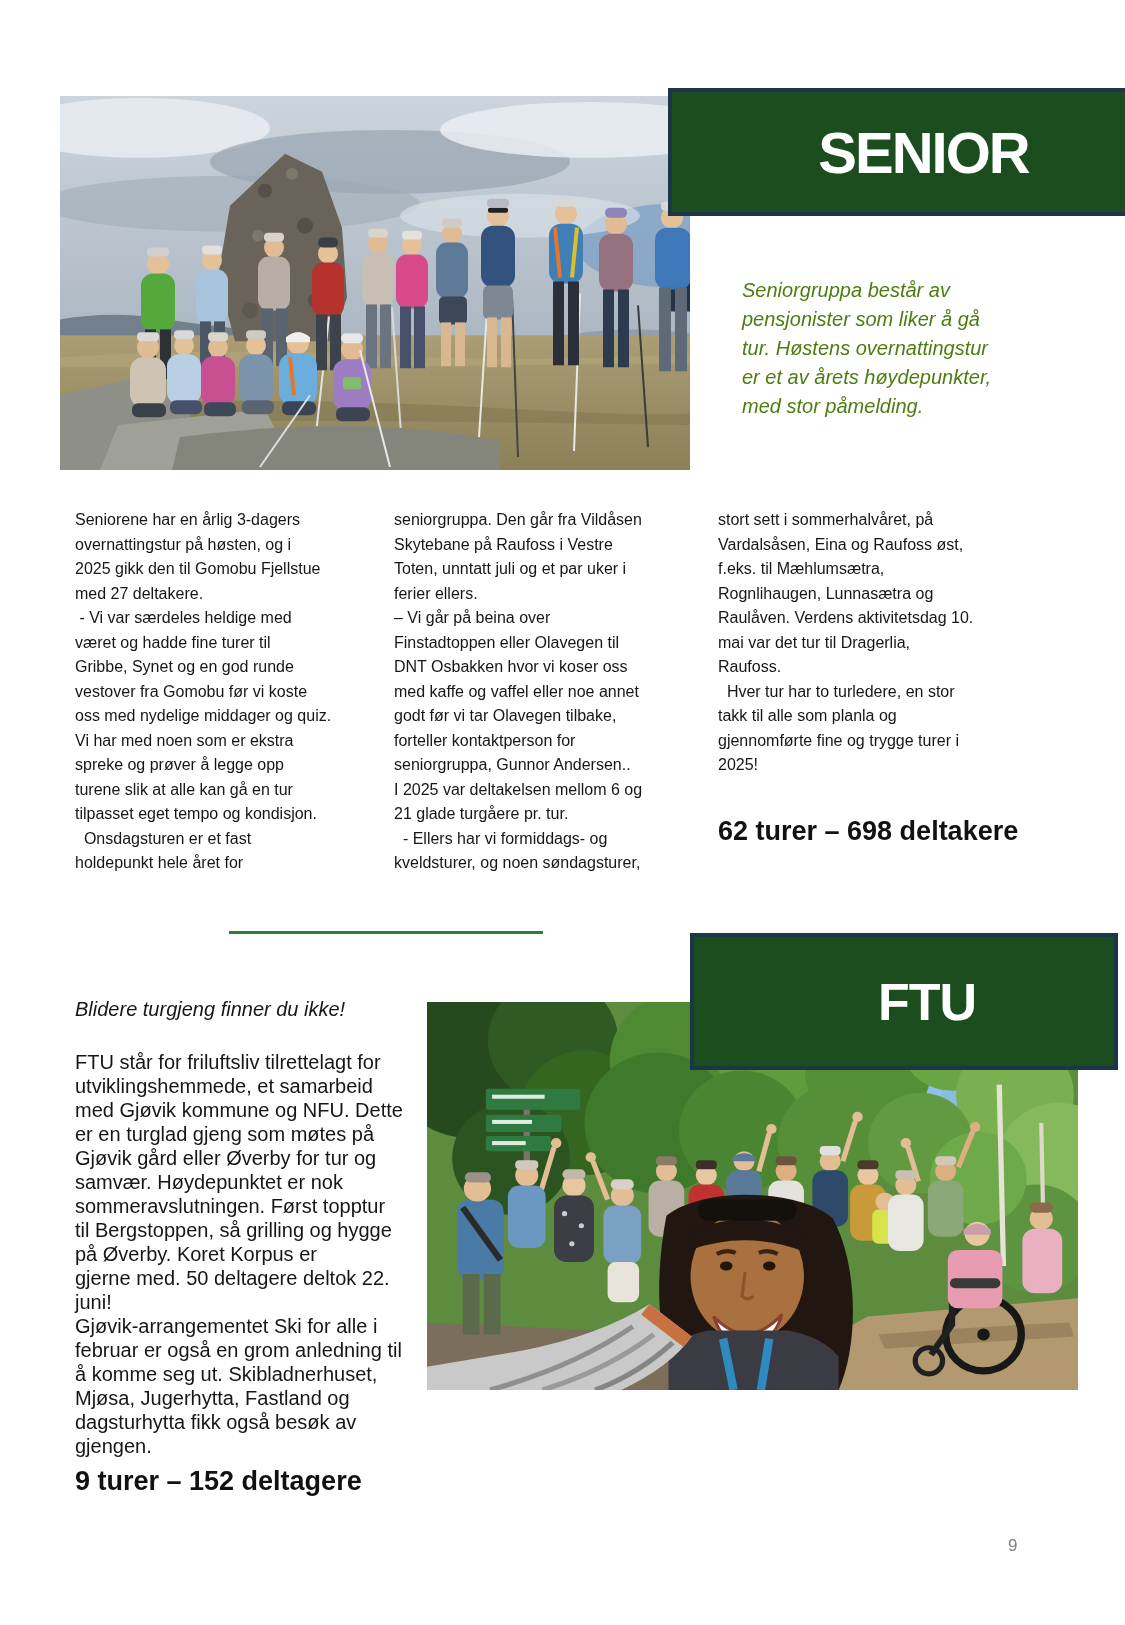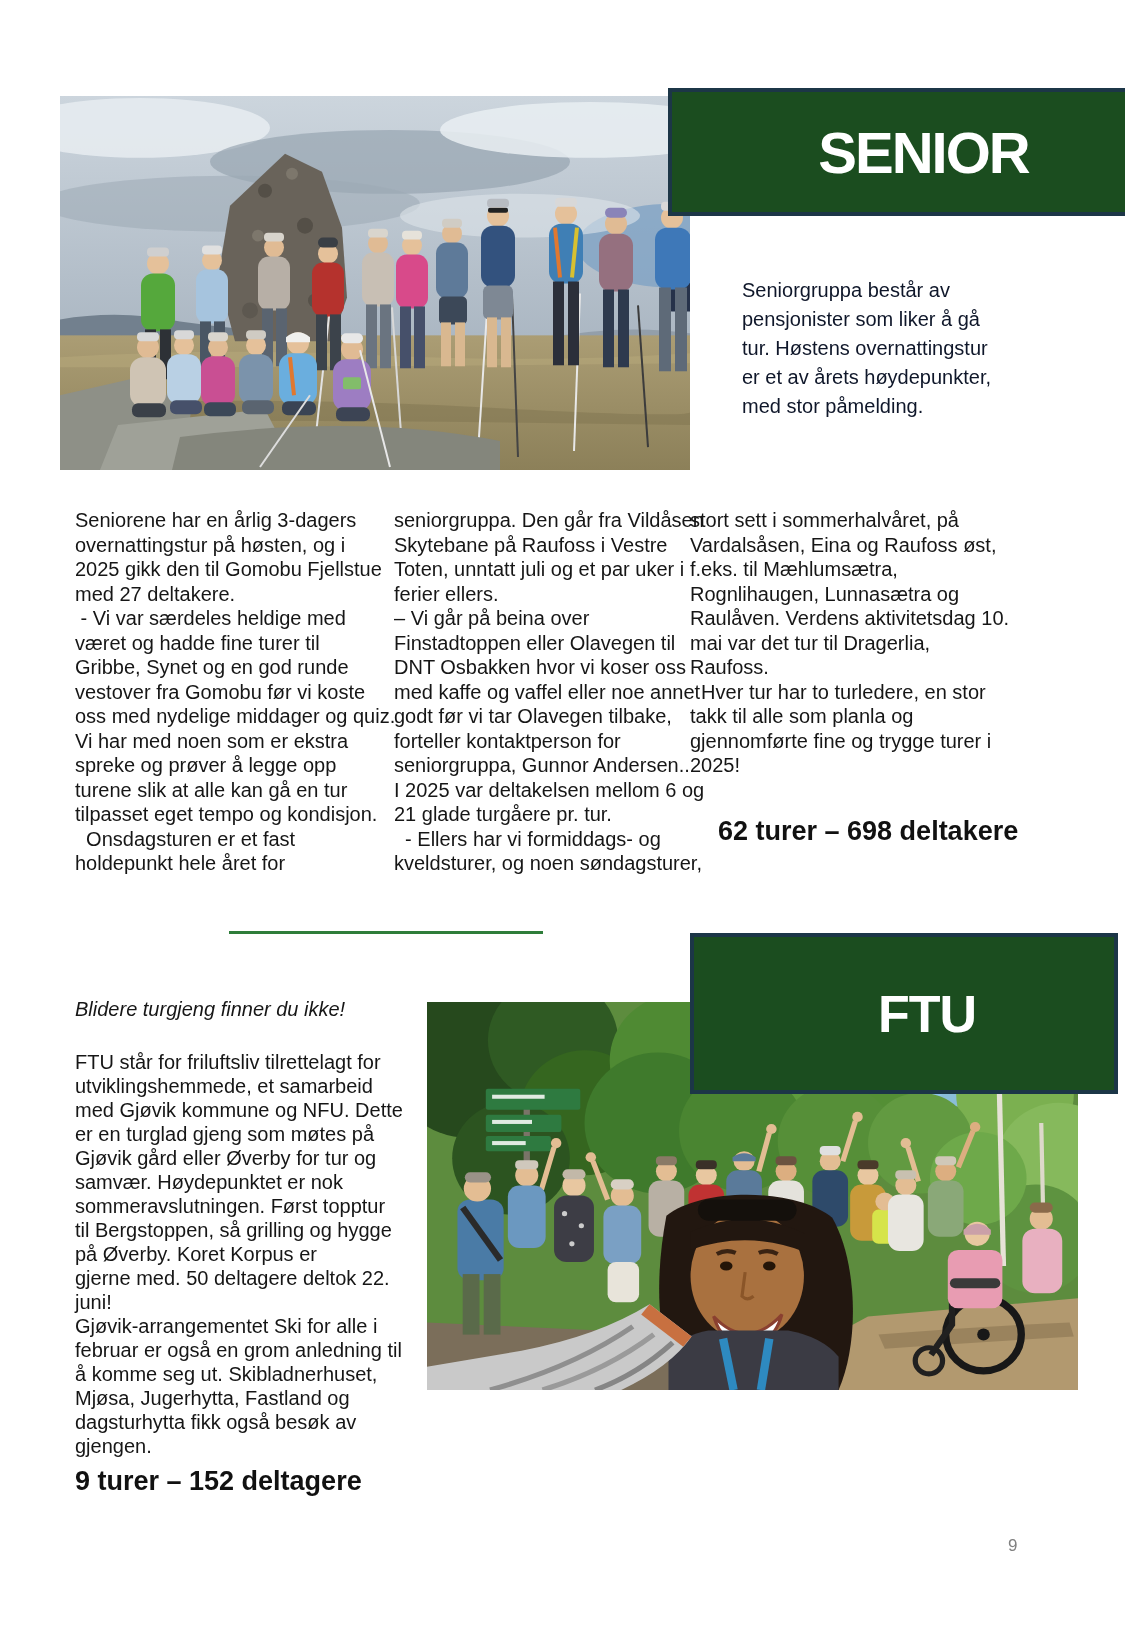--- a/index.html
+++ b/index.html
@@ -5,35 +5,35 @@
   html,body{margin:0;padding:0;background:#ffffff;}
   #page{position:relative;width:1125px;height:1625px;background:#ffffff;overflow:hidden;
         font-family:"Liberation Sans", sans-serif;color:#1a1a1a;}
   .abs{position:absolute;}
   
   .banner{background:#1b4d1f;border:4px solid #1c3647;box-sizing:border-box;
           display:flex;align-items:center;justify-content:center;z-index:6;}
   .banner .blabel{color:#ffffff;font-weight:bold;}
   #senior-banner{left:668px;top:88px;width:511px;height:128px;}
   #senior-banner .blabel{font-size:58px;letter-spacing:-2px;}
-  #ftu-banner{left:690px;top:933px;width:428px;height:161px;padding-left:46px;}
+  #ftu-banner{left:690px;top:933px;width:428px;height:137px;padding-left:46px;}
   #ftu-banner .blabel{font-size:52px;letter-spacing:-1px;}
   
   .photo{overflow:hidden;z-index:1;}
   #photo1{left:60px;top:96px;width:630px;height:374px;}
   #photo2{left:427px;top:1002px;width:651px;height:388px;}
   .photo svg{display:block;width:100%;height:100%;}
   #photo1-caption{position:absolute;right:16px;bottom:10px;text-align:right;
      color:#f2f2f0;font-weight:bold;font-style:italic;font-size:17px;line-height:25px;
      text-shadow:0 1px 3px rgba(0,0,0,.55);}
   
   #senior-intro{left:742px;top:276px;width:340px;font-size:20px;line-height:29px;
-     white-space:pre-line;color:#0f172a;}
-  .bodycol{top:508px;font-size:20px;line-height:24.5px;white-space:pre;color:#161616;}
-  #col1{left:75px;} #col2{left:394px;} #col3{left:690px;}
+     font-style:italic;white-space:pre-line;color:#4d7c0f;}
+  .bodycol{top:508px;font-size:16px;line-height:24.5px;white-space:pre;color:#161616;}
+  #col1{left:75px;} #col2{left:394px;} #col3{left:718px;}
   .stats{font-size:27px;font-weight:bold;color:#111111;}
   #senior-stats{left:718px;top:816px;}
   #green-divider{left:229px;top:931px;width:314px;height:3px;background:#2e7d3a;}
   #ftu-heading{left:75px;top:998px;font-size:20px;font-style:italic;color:#161616;}
   #ftu-body{left:75px;top:1050px;font-size:20px;line-height:24px;white-space:pre;color:#161616;}
   #ftu-stats{left:75px;top:1466px;}
   #photo2-caption{left:415px;top:1398px;width:675px;text-align:center;
      font-style:italic;font-size:16.5px;color:#1c1c1c;}
   #page-number{left:1008px;top:1536px;font-size:17px;color:#808080;}
 </style>

